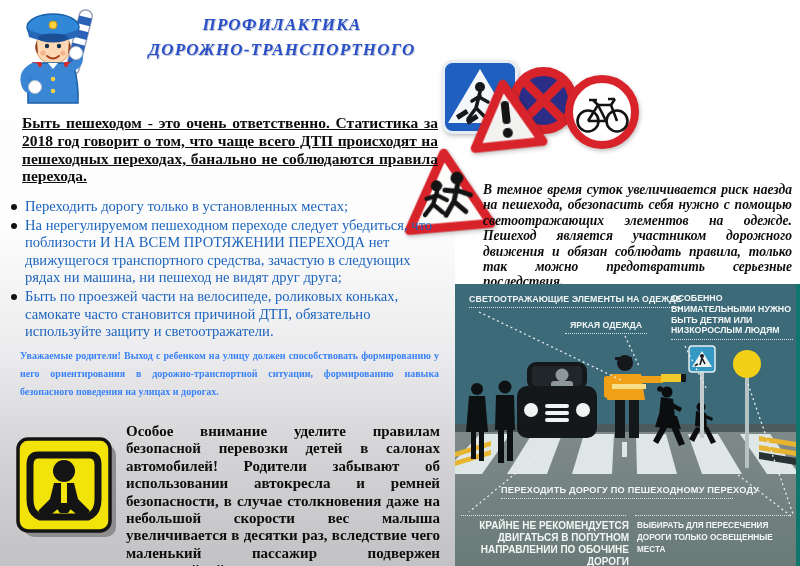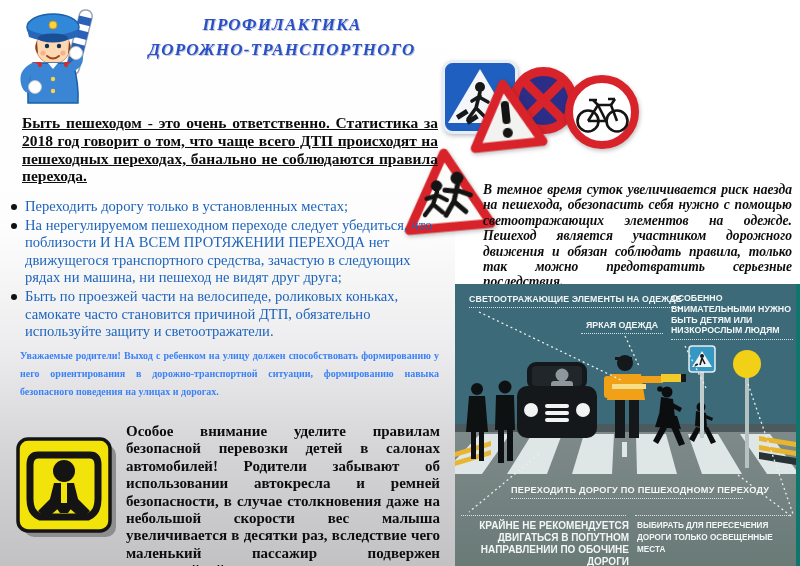--- a/index.html
+++ b/index.html
@@ -65,23 +65,23 @@
   .info{
     left:455px;top:284px;width:341px;height:282px;background:#0f766e;overflow:hidden;padding-left:47px;
   }
   .info svg{position:absolute;left:0;top:0;}
   .ilabel{
     position:absolute;color:#f2f6f5;font-family:"Liberation Sans", sans-serif;
     font-weight:bold;
   }
   .dotted-u{border-bottom:1px dotted rgba(240,246,245,.85);padding-bottom:3px;}
   .lbl-reflective{left:14px;top:10px;font-size:8.8px;letter-spacing:.1px;white-space:nowrap;}
-  .lbl-bright{left:126px;top:36px;width:82px;text-align:center;font-size:8.8px;white-space:nowrap;}
+  .lbl-bright{left:110px;top:36px;width:82px;text-align:center;font-size:8.8px;white-space:nowrap;}
   .lbl-attentive{left:216px;top:9px;width:122px;font-size:8.8px;line-height:10.8px;}
-  .lbl-cross{left:56px;top:201px;width:232px;text-align:center;font-size:9.2px;letter-spacing:.2px;white-space:nowrap;}
+  .lbl-cross{left:46px;top:201px;width:232px;text-align:center;font-size:9.2px;letter-spacing:.2px;white-space:nowrap;}
   .lbl-roadside{left:2px;top:236px;width:172px;text-align:right;font-size:10px;line-height:12px;}
   .lbl-lit{left:182px;top:236px;width:152px;text-align:left;font-size:8.2px;line-height:12px;}
   .dotline{position:absolute;height:0;border-top:1px dotted rgba(240,246,245,.85);}
   .dl-left{left:6px;top:231px;width:165px;}
   .dl-right{left:180px;top:231px;width:156px;}
 </style>
 </head>
 <body>
 
 <div class="abs left-bg"></div>

